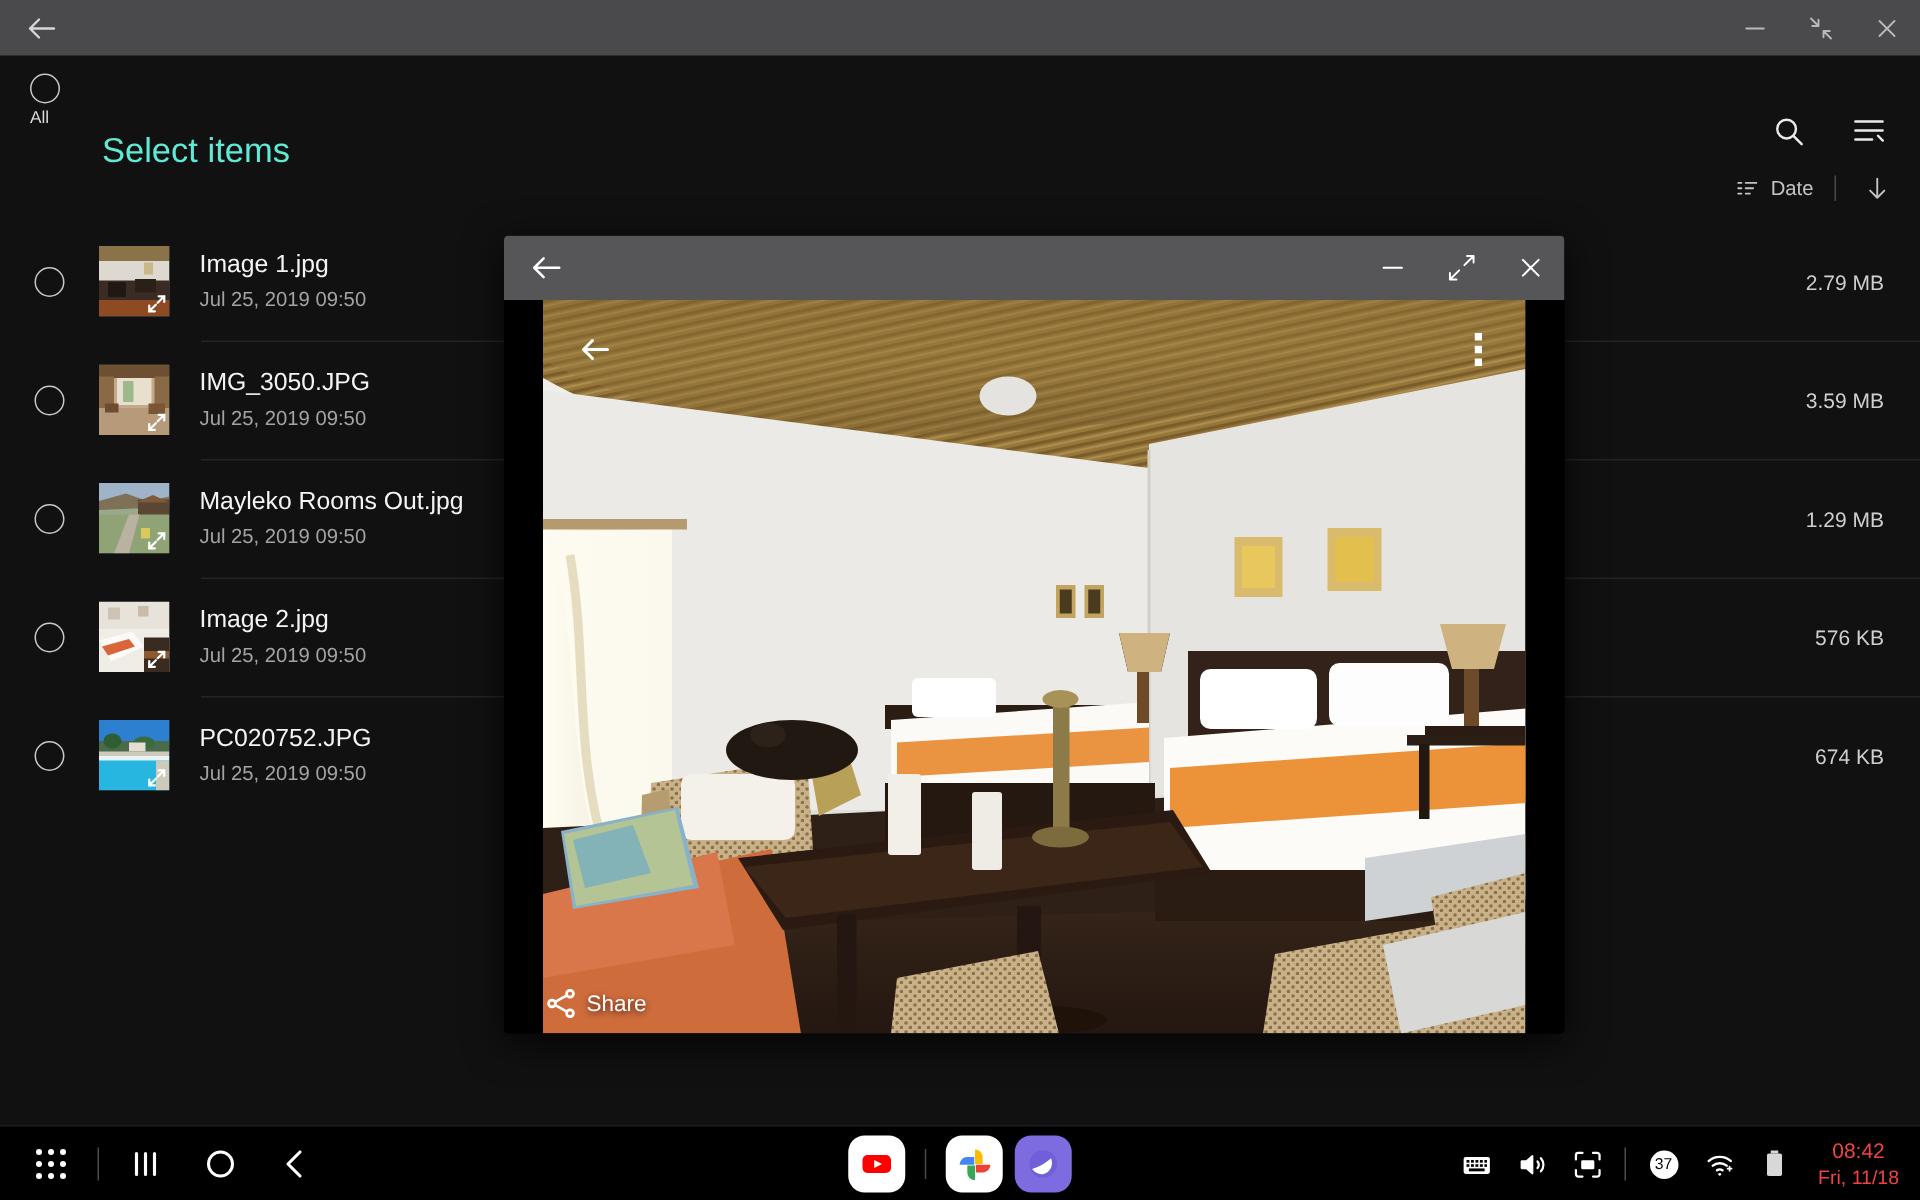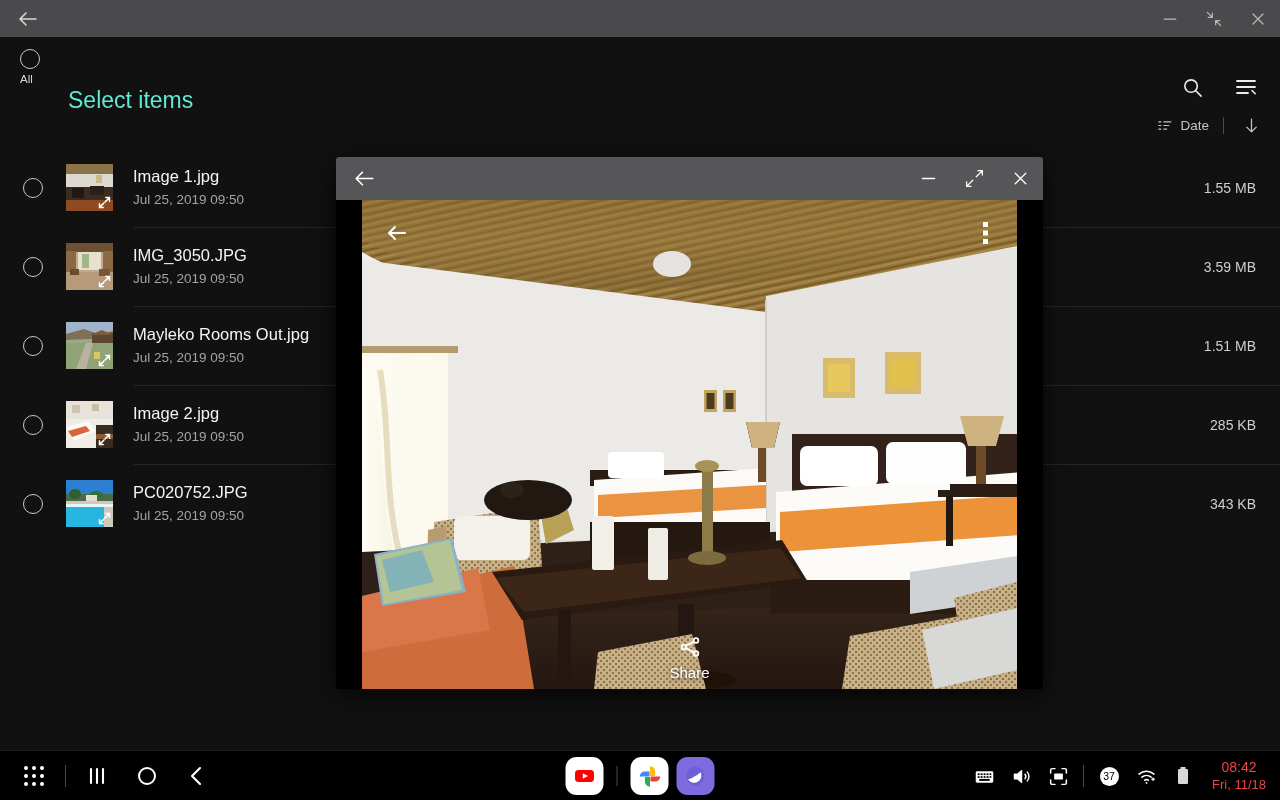--- a/index.html
+++ b/index.html
@@ -161,21 +161,21 @@
     position: absolute; right: 18px; top: 16px; width: 28px; height: 34px;
     display: flex; align-items: center; justify-content: center;
     cursor: pointer; z-index: 6;
   }
   #viewer-bottom-actions {
     position: absolute; left: 0; bottom: 8px; width: 100%;
     display: flex; z-index: 6;
     pointer-events: none;
   }
   .vaction {
-    flex: 1; display: flex; flex-direction: column;
+    flex: 1; display: flex; flex-direction: row;
     align-items: center; gap: 5px; cursor: pointer; pointer-events: auto;
     text-shadow: 0 1px 4px rgba(0,0,0,0.7);
   }
   .vaction .lbl { font-size: 15px; color: #fff; }
 
   
   #taskbar {
     position: absolute; left: 0; bottom: 0; width: 1280px; height: 50px;
     background: #000;
     border-top: 1px solid #1b1b1b;
@@ -303,21 +303,21 @@
           <rect x="30" y="11" width="6" height="8" fill="#cbb88a"></rect>
         </svg>
         <svg class="expand-badge" viewBox="0 0 24 24" fill="none" stroke="#fff" stroke-width="2.4" stroke-linecap="round">
           <path d="M14 4h6v6M20 4l-7 7M10 20H4v-6M4 20l7-7"></path>
         </svg>
       </div>
       <div class="file-meta">
         <div class="file-name">Image 1.jpg</div>
         <div class="file-date">Jul 25, 2019 09:50</div>
       </div>
-      <div class="file-size">1.55 MB</div>
+      <div class="file-size">2.79 MB</div>
     </div>
 
     <div class="file-row">
       <div class="row-radio">
           <div class="radio-circle"></div>
         </div>
       <div class="thumb">
         <svg width="47" height="47" viewBox="0 0 47 47">
           <rect width="47" height="47" fill="#c3a98b"></rect>
           <rect y="0" width="47" height="9" fill="#6d4f31"></rect>
@@ -356,21 +356,21 @@
           <rect x="28" y="30" width="6" height="7" fill="#d8c95a"></rect>
         </svg>
         <svg class="expand-badge" viewBox="0 0 24 24" fill="none" stroke="#fff" stroke-width="2.4" stroke-linecap="round">
           <path d="M14 4h6v6M20 4l-7 7M10 20H4v-6M4 20l7-7"></path>
         </svg>
       </div>
       <div class="file-meta">
         <div class="file-name">Mayleko Rooms Out.jpg</div>
         <div class="file-date">Jul 25, 2019 09:50</div>
       </div>
-      <div class="file-size">1.51 MB</div>
+      <div class="file-size">1.29 MB</div>
     </div>
 
     <div class="file-row">
       <div class="row-radio">
           <div class="radio-circle"></div>
         </div>
       <div class="thumb">
         <svg width="47" height="47" viewBox="0 0 47 47">
           <rect width="47" height="47" fill="#ded8d0"></rect>
           <rect y="0" width="47" height="18" fill="#e7e2da"></rect>
@@ -383,21 +383,21 @@
           <rect x="30" y="33" width="17" height="5" fill="#8b5a33"></rect>
         </svg>
         <svg class="expand-badge" viewBox="0 0 24 24" fill="none" stroke="#fff" stroke-width="2.4" stroke-linecap="round">
           <path d="M14 4h6v6M20 4l-7 7M10 20H4v-6M4 20l7-7"></path>
         </svg>
       </div>
       <div class="file-meta">
         <div class="file-name">Image 2.jpg</div>
         <div class="file-date">Jul 25, 2019 09:50</div>
       </div>
-      <div class="file-size">285 KB</div>
+      <div class="file-size">576 KB</div>
     </div>
 
     <div class="file-row">
       <div class="row-radio">
           <div class="radio-circle"></div>
         </div>
       <div class="thumb">
         <svg width="47" height="47" viewBox="0 0 47 47">
           <rect width="47" height="47" fill="#2fa8d8"></rect>
           <rect y="0" width="47" height="17" fill="#2d7fd0"></rect>
@@ -411,21 +411,21 @@
           <rect x="38" y="27" width="9" height="20" fill="#cfc9bc"></rect>
         </svg>
         <svg class="expand-badge" viewBox="0 0 24 24" fill="none" stroke="#fff" stroke-width="2.4" stroke-linecap="round">
           <path d="M14 4h6v6M20 4l-7 7M10 20H4v-6M4 20l7-7"></path>
         </svg>
       </div>
       <div class="file-meta">
         <div class="file-name">PC020752.JPG</div>
         <div class="file-date">Jul 25, 2019 09:50</div>
       </div>
-      <div class="file-size">343 KB</div>
+      <div class="file-size">674 KB</div>
     </div>
 
   </div>
 </div>
 
 <div id="viewer-window">
 
   <div id="viewer-titlebar">
     <div class="vt-back">
       <svg width="25" height="25" viewBox="0 0 24 24" fill="none" stroke="#ffffff" stroke-width="1.6" stroke-linecap="round" stroke-linejoin="round">

